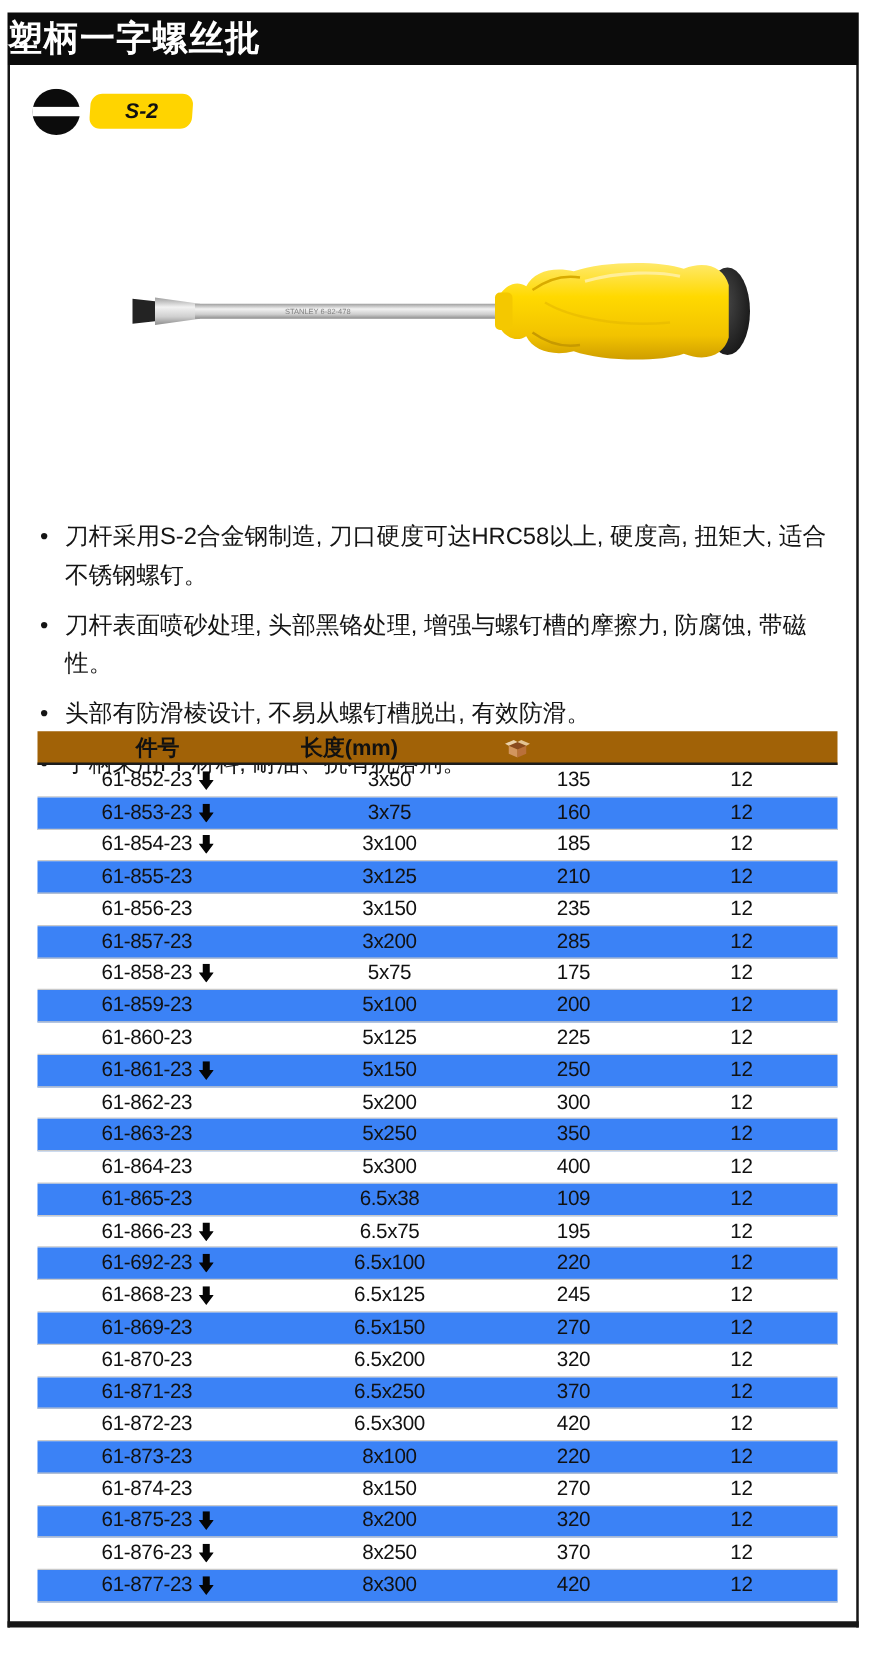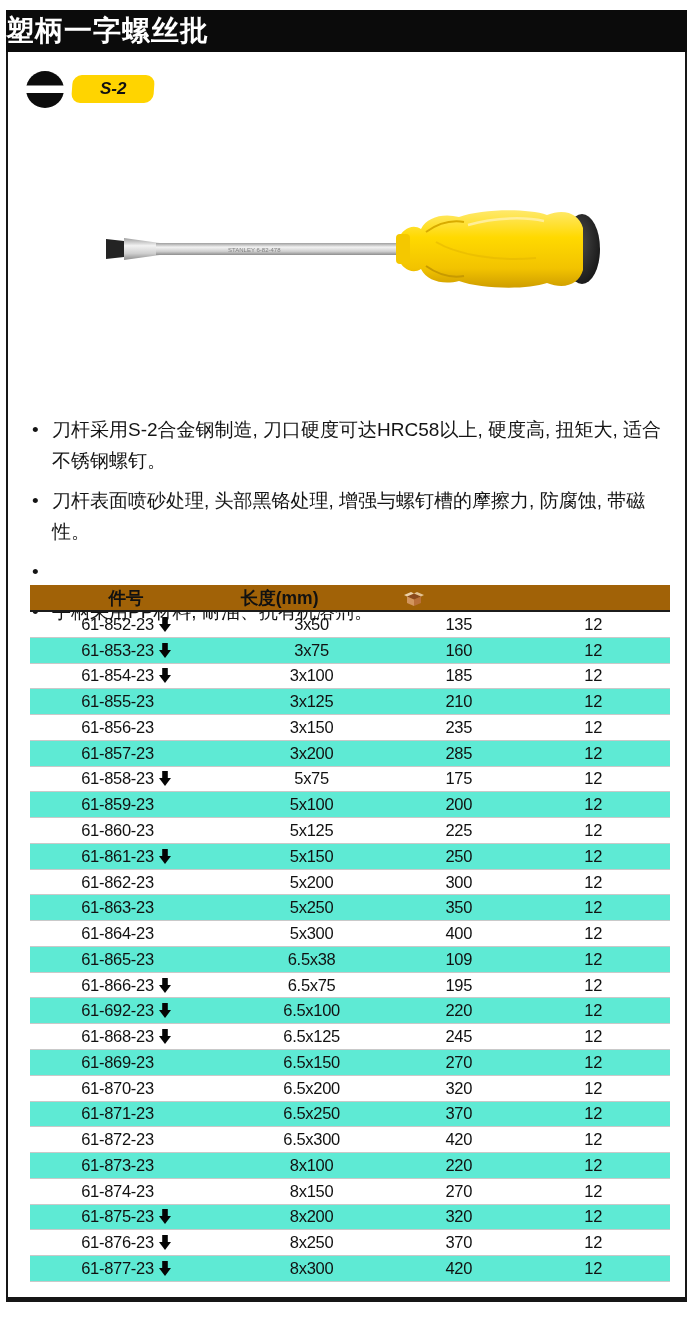--- a/index.html
+++ b/index.html
@@ -35,21 +35,21 @@
   .features { position:absolute; left:24px; top:362px; width:645px; }
   .features .feat { display:flex; font-size:19px; color:#141414; line-height:31px;
                     margin-bottom:9px; }
   .features .dot { width:20px; flex:0 0 20px; font-size:19px; line-height:31px; }
 
   
   .spec-table { position:absolute; left:22px; top:533px; width:640px; }
   .t-head { display:flex; height:27px; background:#a16207; border-bottom:2px solid #1c1c1c;
             align-items:center; }
   .t-row  { display:flex; height:25.77px; align-items:center; border-bottom:1px solid #c9c9c9; }
-  .t-row.alt { background:#5eead4; }
+  .t-row.alt { background:#3b82f6; }
   .c1 { width:30%; } .c2 { width:28%; } .c3 { width:18%; } .c4 { width:24%; }
   .cell { text-align:center; font-size:16.5px; color:#111; letter-spacing:-0.3px; }
   .h-cell { text-align:center; font-size:17.5px; font-weight:bold; color:#111; }
   .partwrap { display:inline-flex; align-items:center; justify-content:center; gap:5px;text-align:right; }
   .dn-arrow { width:12px; height:15px; display:inline-block; }
   .dn-arrow.hidden { visibility:hidden; }
   .box-icon { display:inline-block; width:22px; height:17px; vertical-align:middle; }
 </style>
 </head>
 <body>
@@ -120,20 +120,21 @@
         <span class="txt">刀杆采用S-2合金钢制造, 刀口硬度可达HRC58以上, 硬度高, 扭矩大, 适合不锈钢螺钉。</span>
       </div>
 
       <div class="feat">
         <span class="dot">•</span>
         <span class="txt">刀杆表面喷砂处理, 头部黑铬处理, 增强与螺钉槽的摩擦力, 防腐蚀, 带磁性。</span>
       </div>
 
       <div class="feat">
         <span class="dot">•</span>
+        <span class="txt">头部有防滑棱设计, 不易从螺钉槽脱出, 有效防滑。</span>
       </div>
 
       <div class="feat">
         <span class="dot">•</span>
         <span class="txt">手柄采用PP材料, 耐油、抗有机溶剂。</span>
       </div>
     </div>
 
     <div class="spec-table">
       <div class="t-head">

